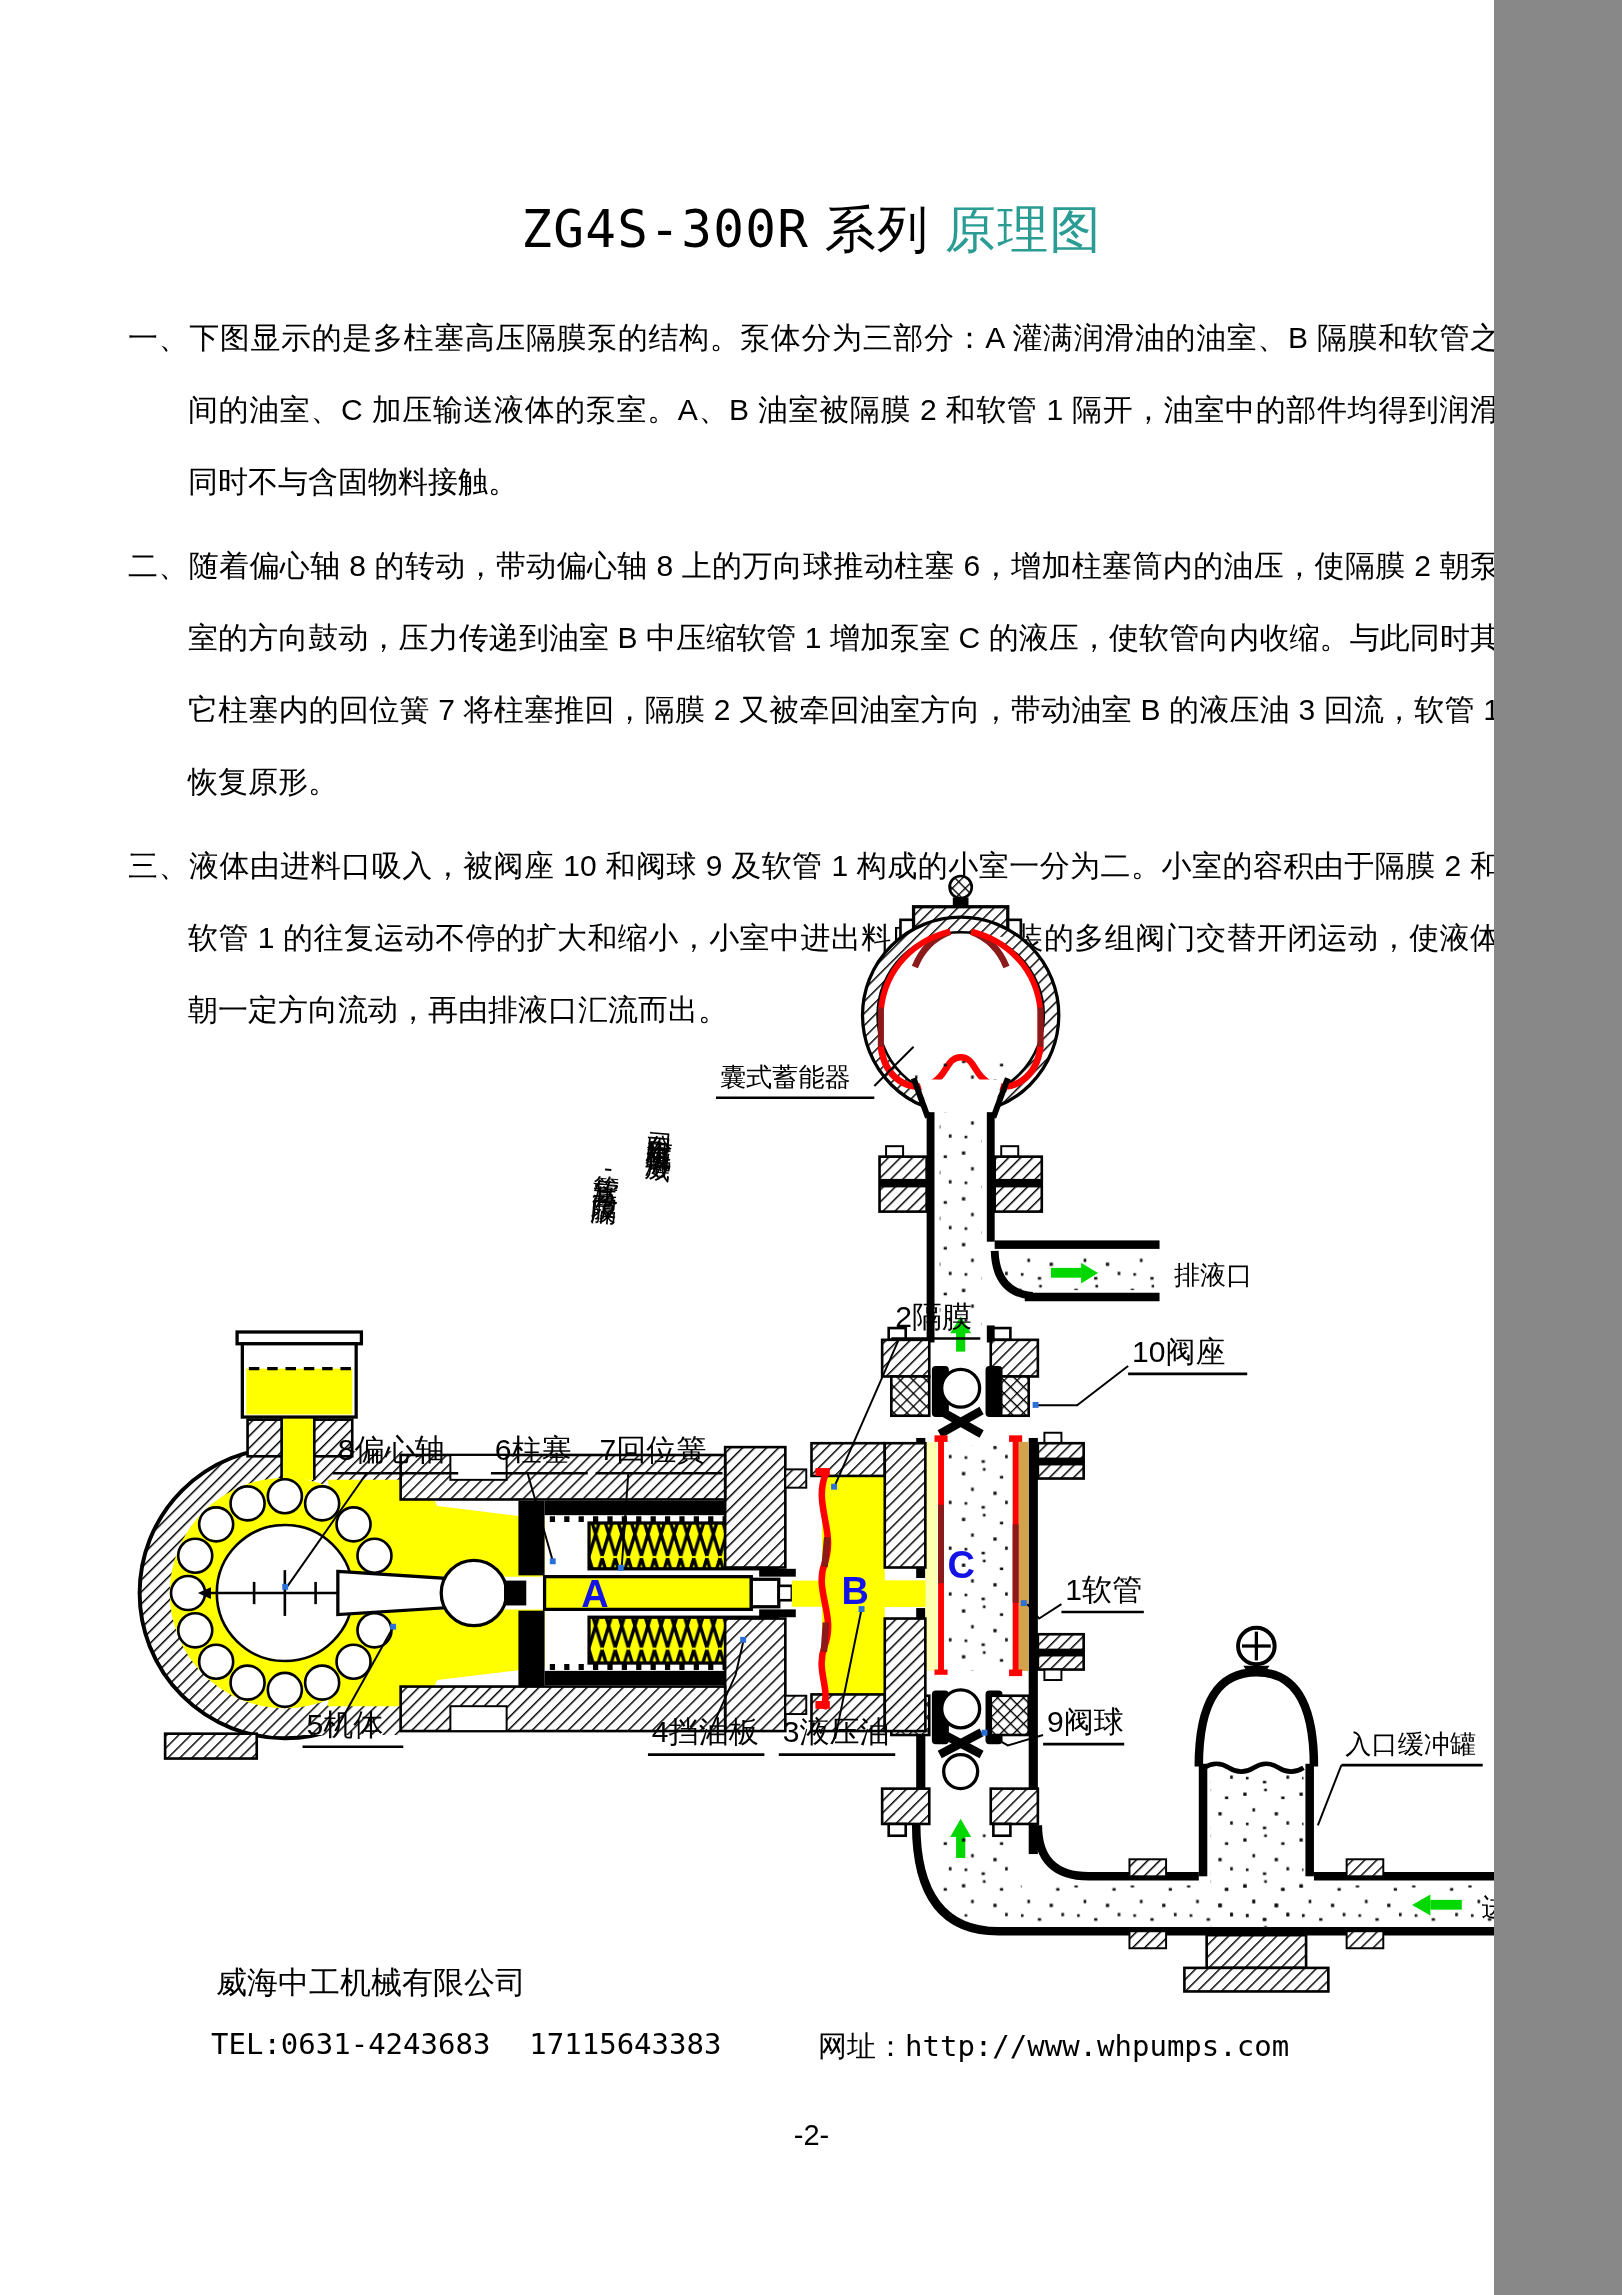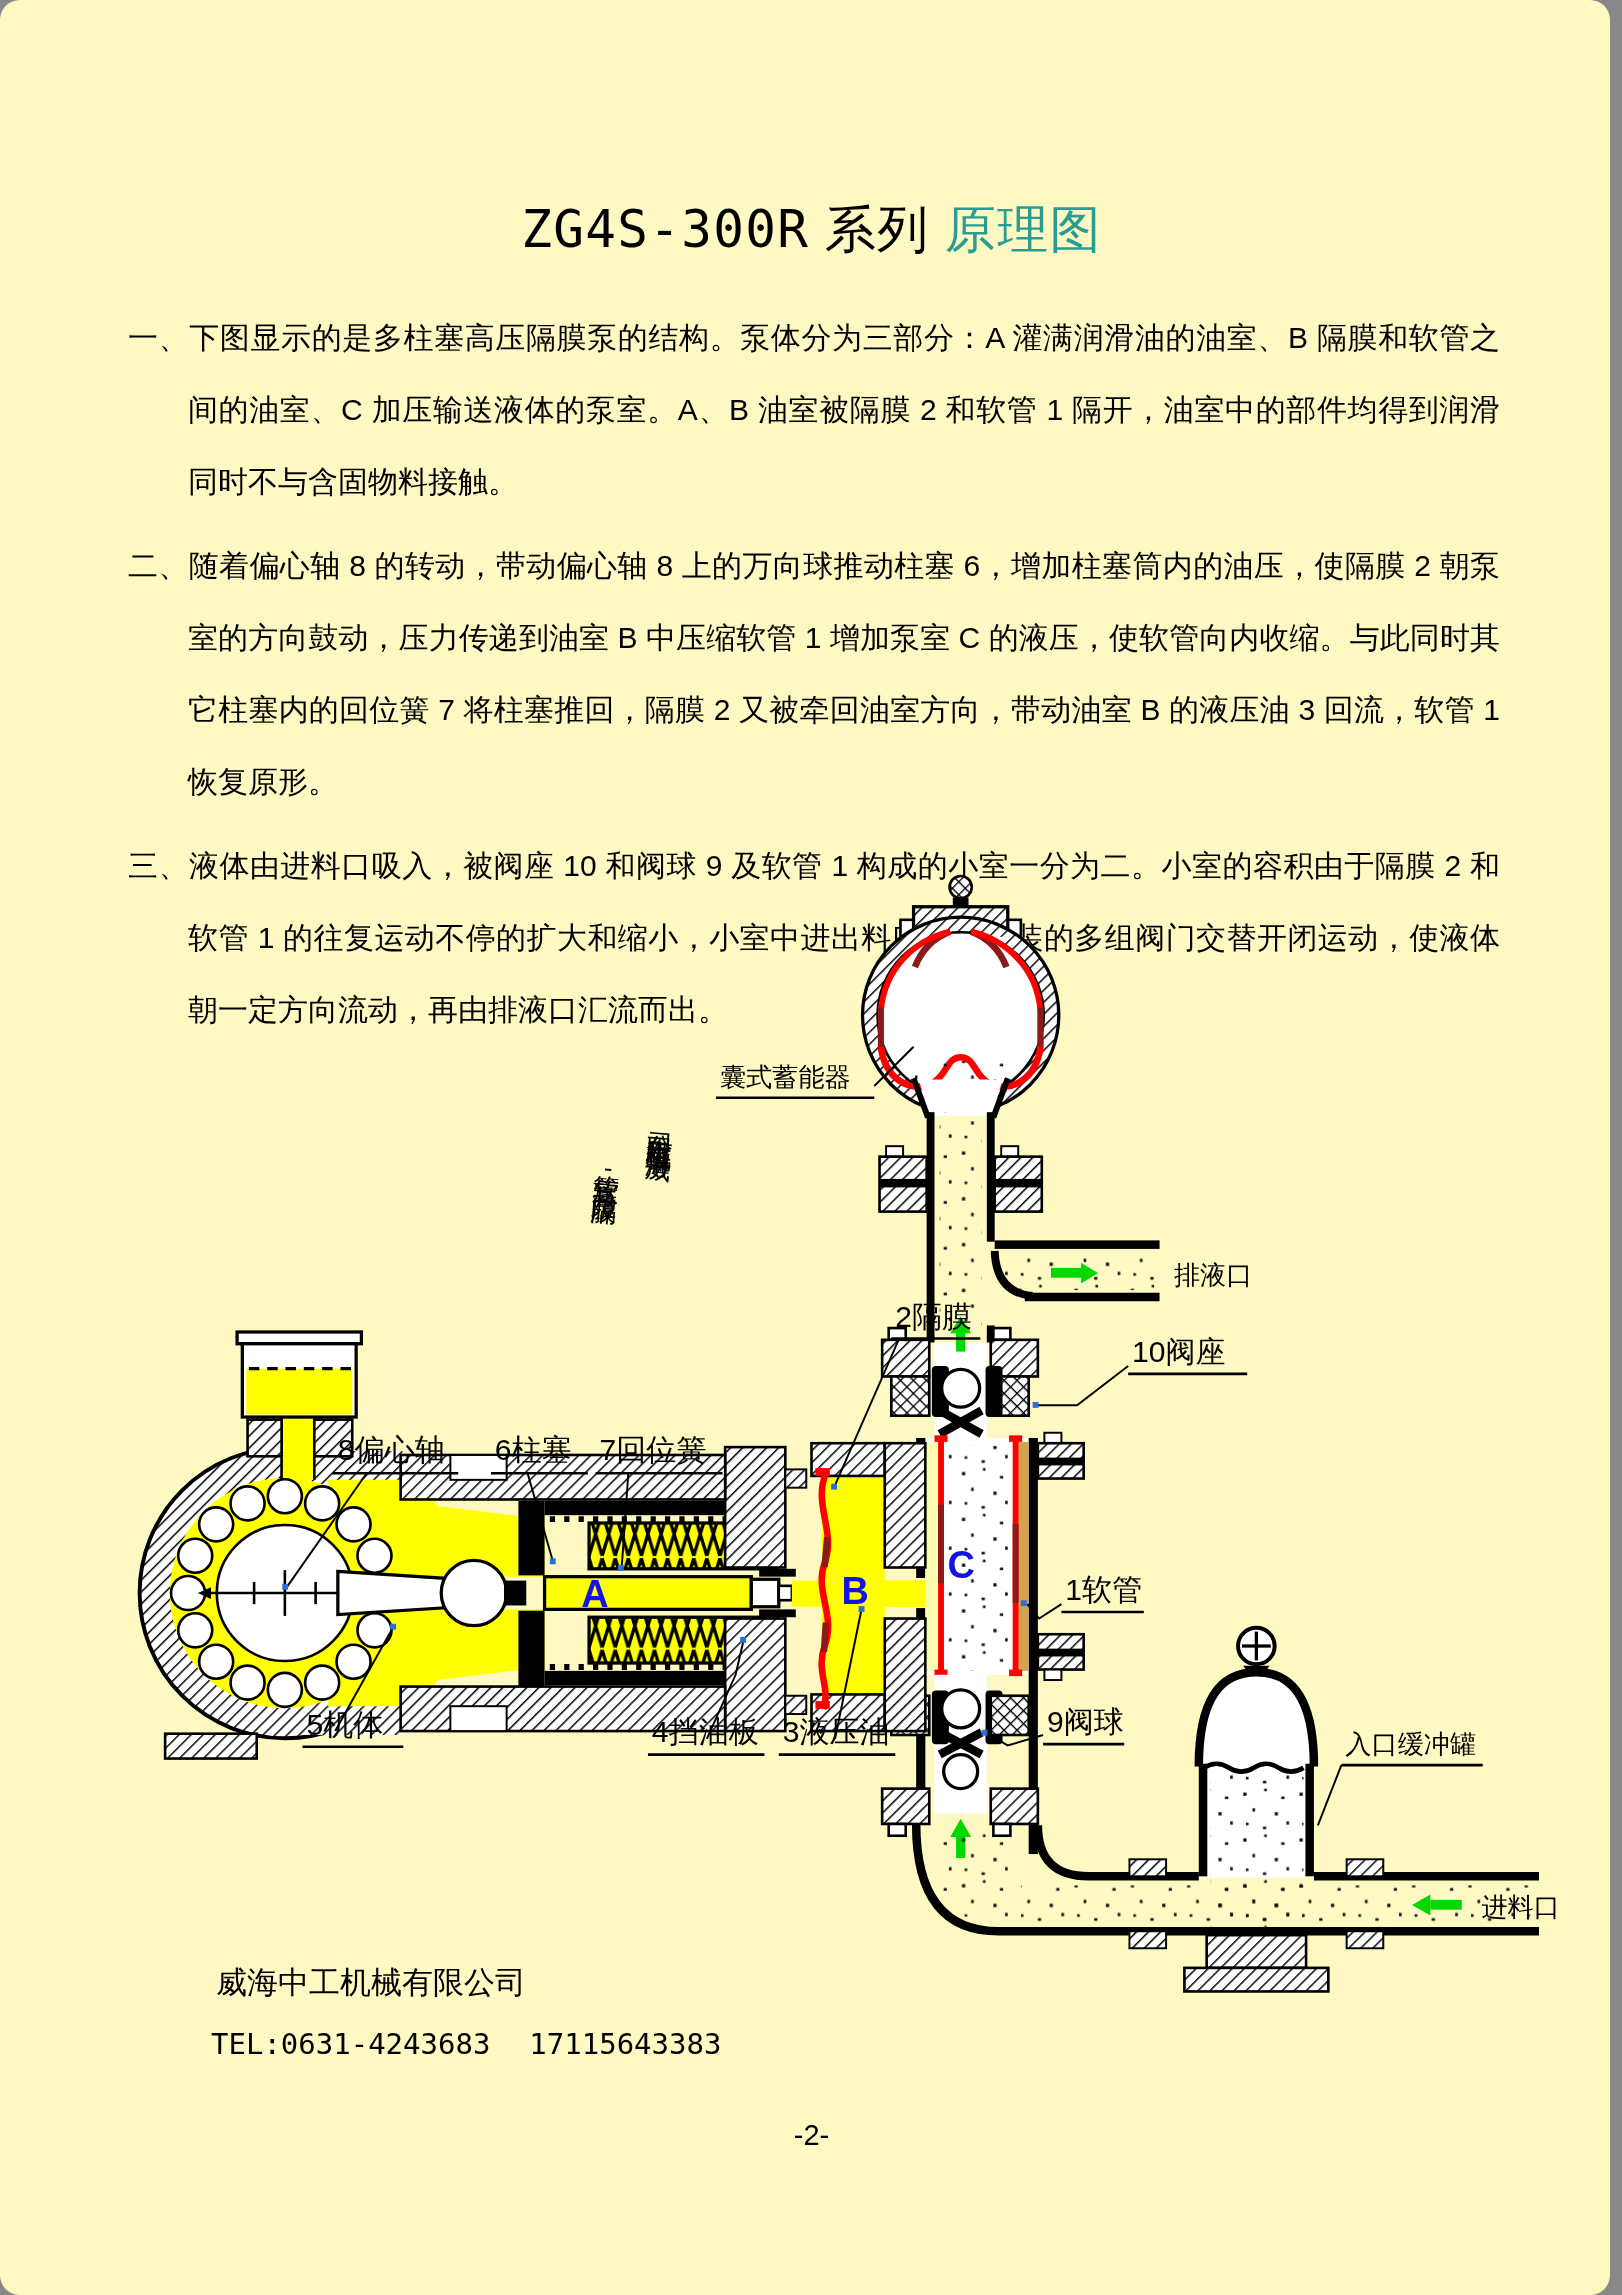--- a/index.html
+++ b/index.html
@@ -1,17 +1,17 @@
 <!DOCTYPE html>
 <html style="font-size:10.5px"><head>
 <meta charset="utf-8">
 <style>
   html,body{margin:0;padding:0;background:#888;}
-  #page{position:relative;width:1610px;height:2295px;background:#fef9c3;overflow:hidden;
-        font-family:"Liberation Sans",sans-serif;color:#000;border-radius:20px;}
+  #page{position:relative;width:1494px;height:2295px;background:#ffffff;overflow:hidden;
+        font-family:"Liberation Sans",sans-serif;color:#000;}
   #title{position:absolute;top:196px;left:0;width:1623px;text-align:center;
          font-size:51px;letter-spacing:1.3px;white-space:nowrap;}
   #title .model{font-family:"DejaVu Sans Mono",monospace;}
   #title .suffix{color:#2a9c94;}
   #paras{position:absolute;top:302px;left:128px;width:1372px;}
   #paras p{margin:0;padding-left:60px;text-indent:-60px;font-size:30px;line-height:72px;
            text-align:justify;text-align-last:left;}
   #paras p + p{margin-top:11.8px;}
   svg{position:absolute;top:0;left:0;}
   .wm{position:absolute;font-size:26px;line-height:1.05;letter-spacing:-2.6px;
@@ -382,16 +382,19 @@
     </g>
   </svg>
 
   <div class="wm" id="wm1">威海中工机械有限公司</div>
   <div class="wm" id="wm2">高压软管-隔膜泵</div>
 
   <div id="footer-company">威海中工机械有限公司</div>
   <div id="footer-tel">
     <span>TEL:0631-4243683</span><span class="gap"></span><span>17115643383</span>
   </div>
+  <div id="footer-web">
+    <span>网址：</span><span class="url">http://www.whpumps.com</span>
+  </div>
   <div id="pagenum">-2-</div>
 
 </div>
 
 
 </body></html>

